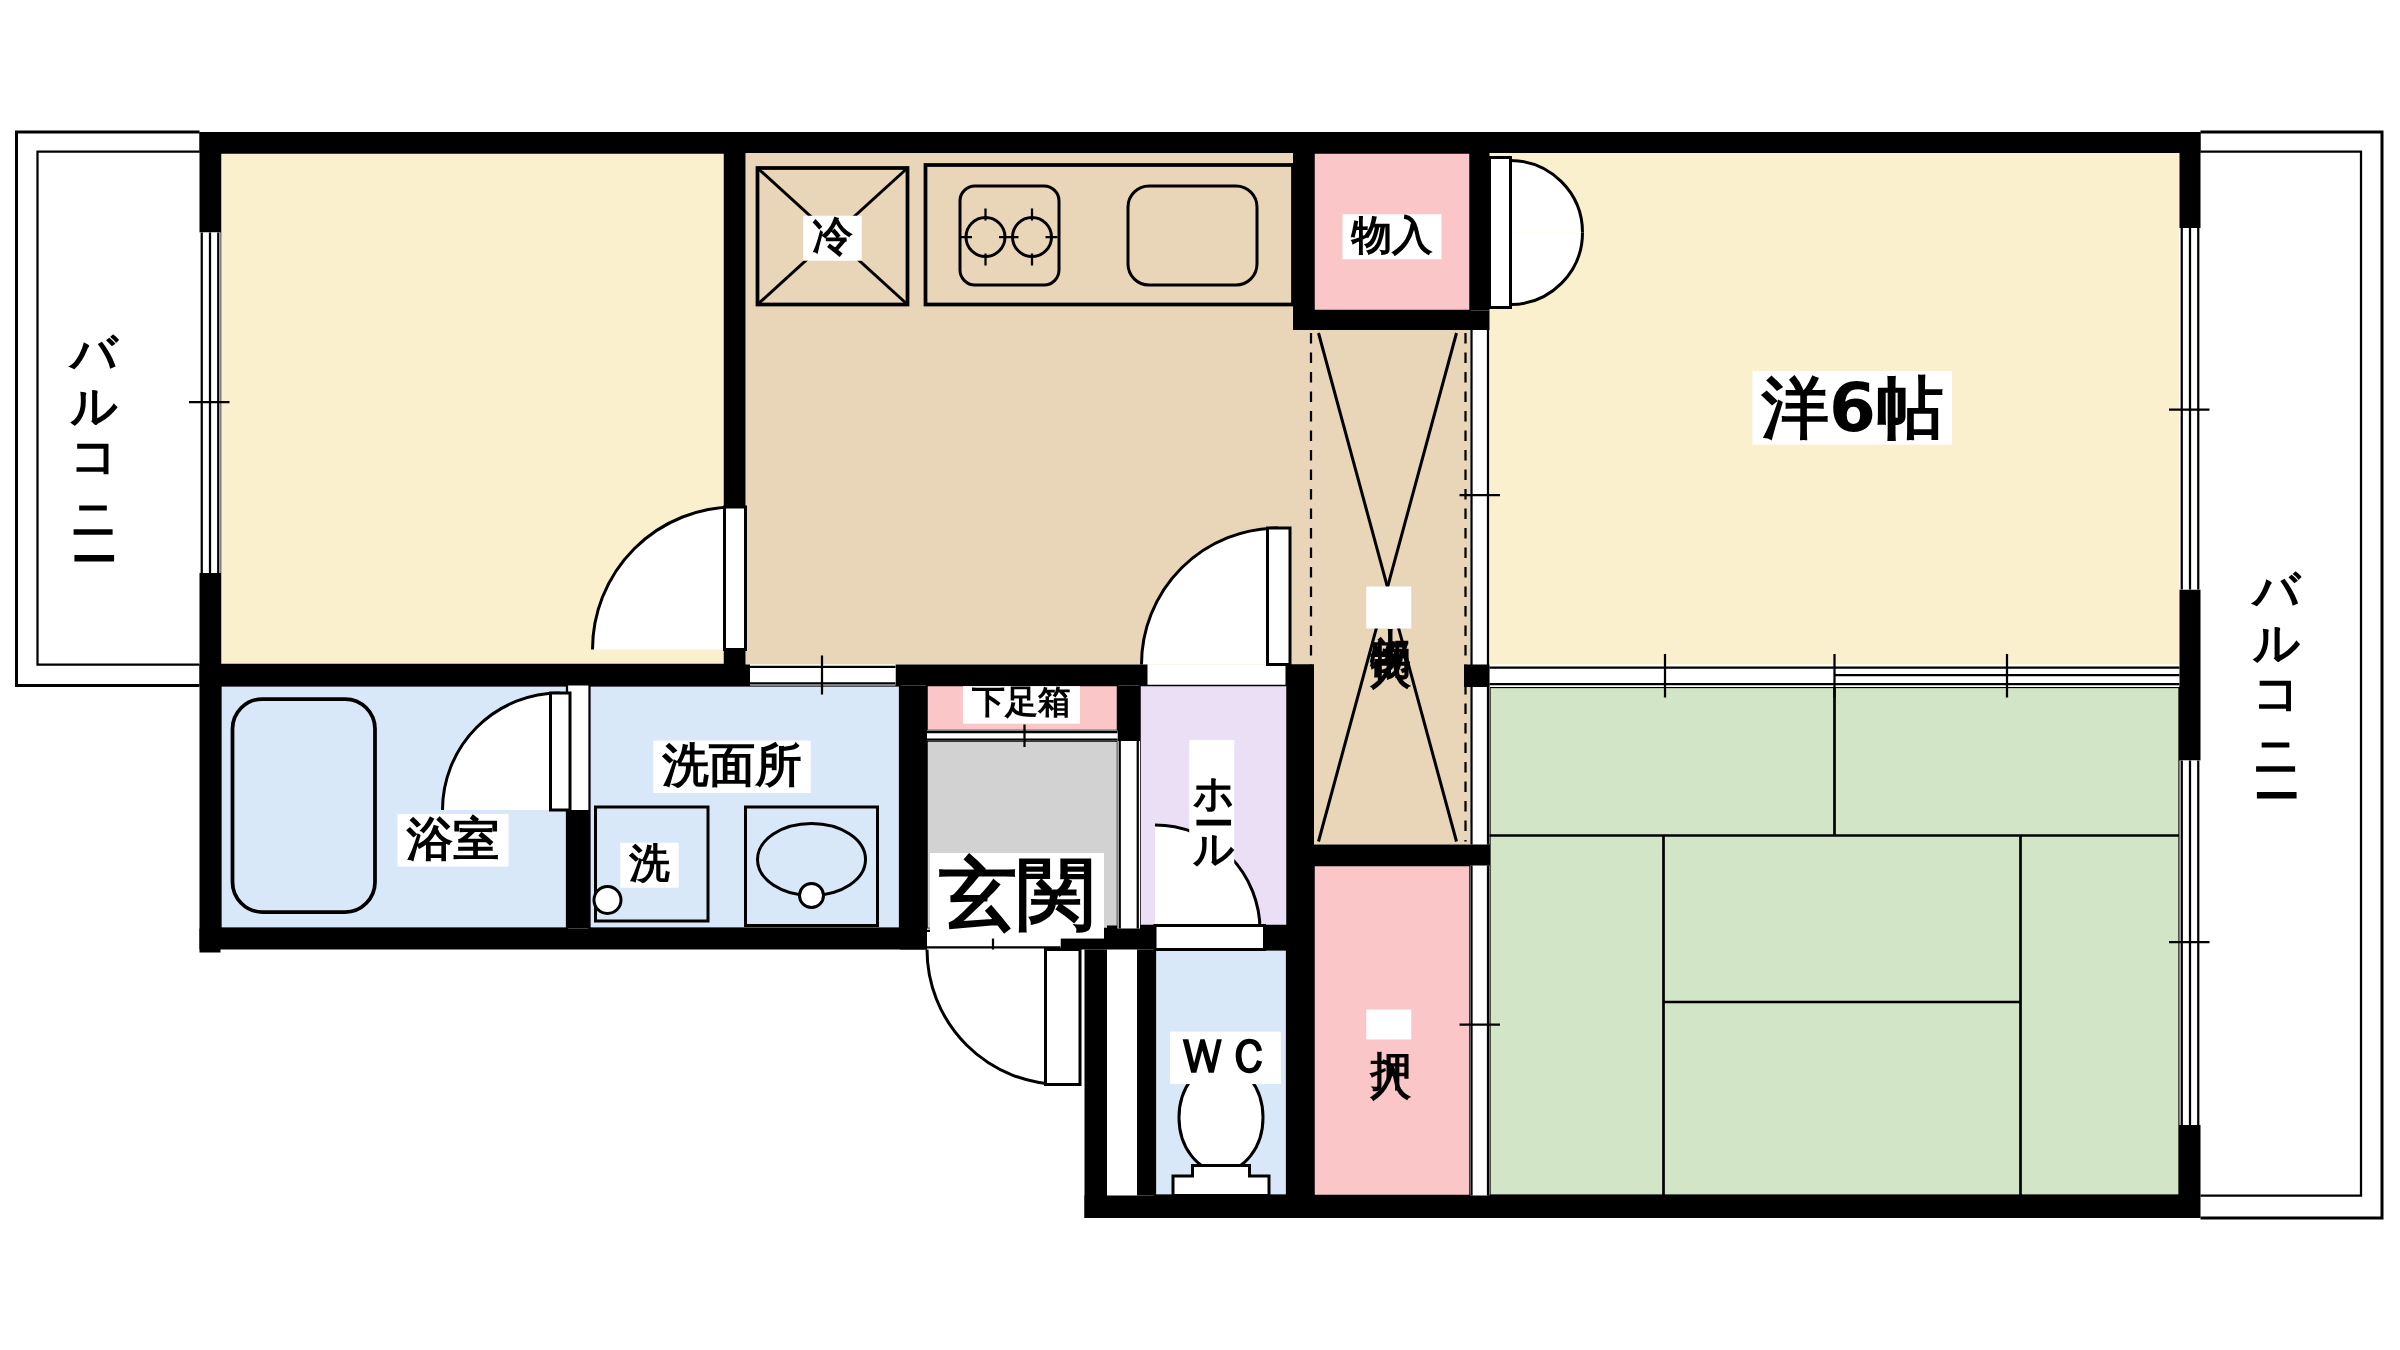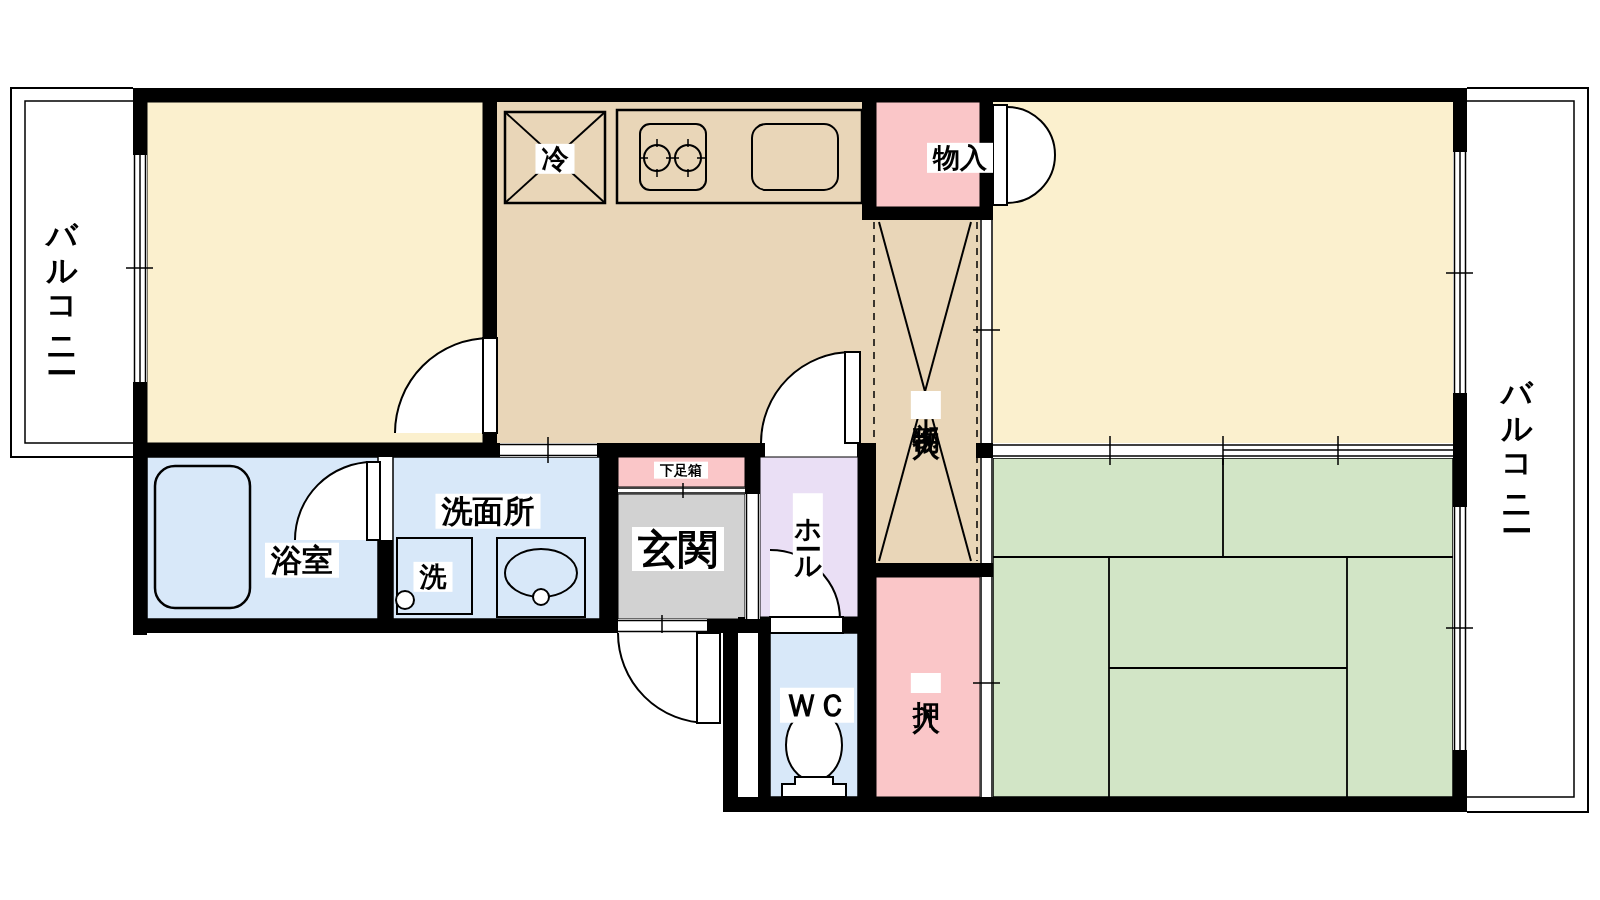--- a/index.html
+++ b/index.html
@@ -4,24 +4,24 @@
 <style>
   html,body{margin:0;padding:0;background:#fff;}
   .plan{position:relative;width:1600px;height:900px;background:#ffffff;overflow:hidden;
         font-family:"DejaVu Sans",sans-serif;}
   .plan svg{position:absolute;left:0;top:0;}
   .chip{position:absolute;transform:translate(-50%,-50%);background:#ffffff;color:#000;
         font-weight:bold;white-space:nowrap;line-height:1.05;padding:1px 6px;text-align:center;}
   .chip.nobg{background:transparent;}
   .v{writing-mode:vertical-rl;text-orientation:mixed;padding:6px 1px;letter-spacing:4px;}
   .lbl-xl{font-size:45px;}
-  .lbl-lg{font-size:40px;}
+  .lbl-lg{font-size:52px;margin-top:48px;}
   .lbl-md{font-size:31px;}
   .lbl-sm{font-size:27px;}
-  .lbl-xs{font-size:14px;}
+  .lbl-xs{font-size:22px;font-family:Liberation Mono, monospace;}
 </style>
 </head>
 <body>
 
 <div class="plan">
 
 <svg width="1600" height="900" viewBox="0 0 1600 900">
 
   <g>
     <rect x="147" y="102" width="336" height="341" stroke="#000" stroke-width="1" fill="#FBF0CE"></rect>
@@ -201,21 +201,22 @@
 
   <g fill="none" stroke="#000">
     <polyline points="133,88 11,88 11,457 133,457" stroke-width="2"></polyline>
     <polyline points="133,101 25,101 25,443 133,443" stroke-width="1.5"></polyline>
     <polyline points="1467,88 1588,88 1588,812 1467,812" stroke-width="2"></polyline>
     <polyline points="1467,101 1574,101 1574,797 1467,797" stroke-width="1.5"></polyline>
   </g>
 </svg>
 
   <div class="chip v lbl-md nobg" style="left:62px;top:280px">バルコニー</div>
-  <div class="chip lbl-sm" style="left:960px;top:158px">物入</div>
+  <div class="chip lbl-xl" style="left:1235px;top:272px">洋6帖</div>
+  <div class="chip lbl-sm" style="left:928px;top:158px">物入</div>
   <div class="chip v lbl-sm" style="left:926px;top:405px">上部物入</div>
   <div class="chip v lbl-sm" style="left:926px;top:683px">押入</div>
   <div class="chip lbl-md" style="left:302px;top:560px">浴室</div>
   <div class="chip lbl-md" style="left:488px;top:511px">洗面所</div>
   <div class="chip lbl-sm" style="left:433px;top:577px">洗</div>
   <div class="chip lbl-sm" style="left:555px;top:159px">冷</div>
   <div class="chip lbl-xs" style="left:681px;top:470px">下足箱</div>
   <div class="chip lbl-lg" style="left:678px;top:549px">玄関</div>
   <div class="chip v lbl-sm" style="left:808px;top:536px">ホール</div>
   <div class="chip lbl-md" style="left:817px;top:705px">ＷＣ</div>

